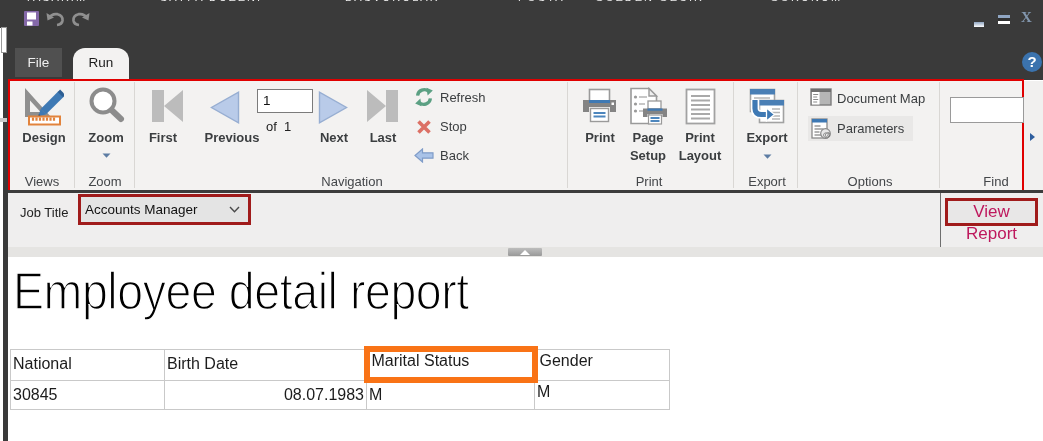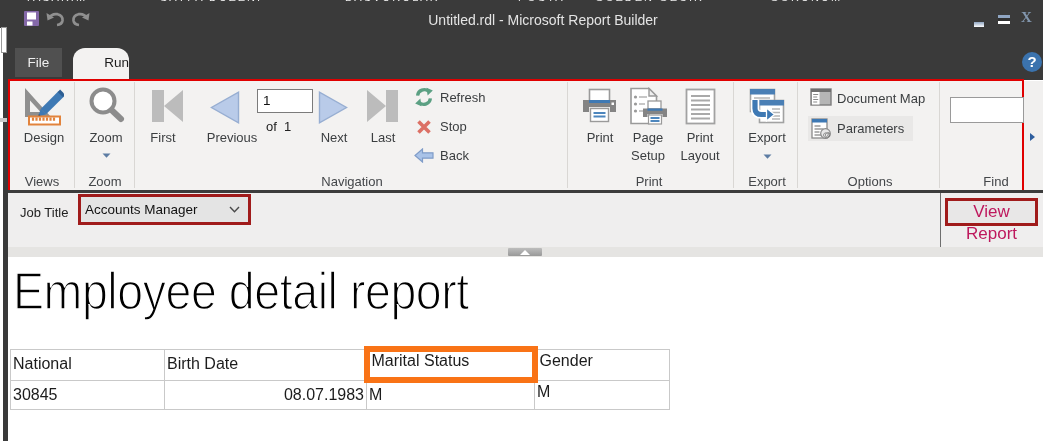--- a/index.html
+++ b/index.html
@@ -1,20 +1,20 @@
 <!DOCTYPE html>
 <html><head>
 <meta charset="utf-8">
 <style>
 html,body{margin:0;padding:0;}
 body{width:1043px;height:441px;overflow:hidden;background:#fff;}
 #app{position:relative;width:1043px;height:441px;font-family:"Liberation Sans",sans-serif;background:#fff;}
 .abs{position:absolute;}
 .lbl{position:absolute;color:#3b3e40;font-size:13px;white-space:nowrap;}
-.ctr{transform:translateX(-50%);}
+.ctr{transform:translateX(-50%);font-weight:bold;}
 .grplbl{position:absolute;color:#434649;font-size:13px;white-space:nowrap;transform:translateX(-50%);}
 .sep{position:absolute;top:82px;height:106px;width:1px;background:#d9d7d4;}
 </style>
 </head>
 <body>
 <div id="app">
 
   <div class="abs" style="left:0;top:0;width:1043px;height:5px;background:#3a3a3a;overflow:hidden;">
     <div style="position:absolute;top:-9px;left:25px;color:#ededed;font-size:11px;letter-spacing:2px;">TASARIM</div>
     <div style="position:absolute;top:-9px;left:160px;color:#ededed;font-size:11px;letter-spacing:2px;">SAYFA DUZENI</div>
@@ -29,28 +29,27 @@
   <svg class="abs" style="left:23px;top:10px;" width="70" height="20" viewBox="0 0 70 20">
     <rect x="1" y="1" width="15" height="15" rx="1" fill="#8468a8"></rect>
     <rect x="4" y="2.5" width="9" height="7" fill="#fff"></rect>
     <rect x="4" y="11.5" width="5.5" height="4" fill="#fff"></rect>
     <path d="M 26 8 Q 29 3.2 34.5 4.2 Q 40 5.5 39.5 10.5 Q 39 14.5 34 15" fill="none" stroke="#8f8f8f" stroke-width="2.7"></path>
     <path d="M 23.5 3 L 24.5 10.5 L 31 7.5 Z" fill="#8f8f8f"></path>
     <path d="M 64 8 Q 61 3.2 55.5 4.2 Q 50 5.5 50.5 10.5 Q 51 14.5 56 15" fill="none" stroke="#8f8f8f" stroke-width="2.7"></path>
     <path d="M 66.5 3 L 65.5 10.5 L 59 7.5 Z" fill="#8f8f8f"></path>
   </svg>
 
-  <div class="abs" style="left:343px;top:12px;width:400px;text-align:center;color:#e4e4e4;font-size:14px;">Untitled.rdl&nbsp;-&nbsp;Microsoft Report Builder</div>
 
   <div class="abs" style="left:974px;top:22px;width:10px;height:4.5px;background:linear-gradient(#8fa5c2,#ffffff);"></div>
   <div class="abs" style="left:998px;top:15px;width:12px;height:9px;background:linear-gradient(#8fa5c2 0 34%,#303030 34% 64%,#ffffff 64%);"></div>
   <div class="abs" style="left:1021px;top:9px;width:16px;height:18px;color:#8296ad;font-size:15px;font-weight:bold;font-family:'Liberation Serif',serif;">X</div>
 
   <div class="abs" style="left:15px;top:48px;width:47px;height:29px;background:#505050;color:#efefef;font-size:13.5px;text-align:center;line-height:29px;">File</div>
-  <div class="abs" style="left:73px;top:48px;width:56px;height:48px;background:#f3f2f1;color:#1c1c1c;font-size:13.5px;text-align:right;line-height:30px;border-radius:12px;">Run</div>
+  <div class="abs" style="left:73px;top:48px;width:56px;height:48px;background:#f3f2f1;color:#1c1c1c;font-size:13.5px;text-align:center;line-height:30px;border-radius:12px;">Run</div>
 
   <div class="abs" style="left:1022px;top:52px;width:20px;height:20px;border-radius:50%;background:#3b73ae;color:#fff;font-size:15px;font-weight:bold;text-align:center;line-height:20px;">?</div>
 
   <div class="abs" style="left:8px;top:79px;width:1012px;height:110px;background:#f3f2f1;border:2px solid #e00000;border-bottom:none;"></div>
   <div class="abs" style="left:1024px;top:81px;width:19px;height:110px;background:#f1f0ef;"></div>
 
   <div class="abs" style="left:3px;top:190px;width:1040px;height:3px;background:#3c3c3c;"></div>
 
   <div class="sep" style="left:74px;"></div>
   <div class="sep" style="left:134px;"></div>

